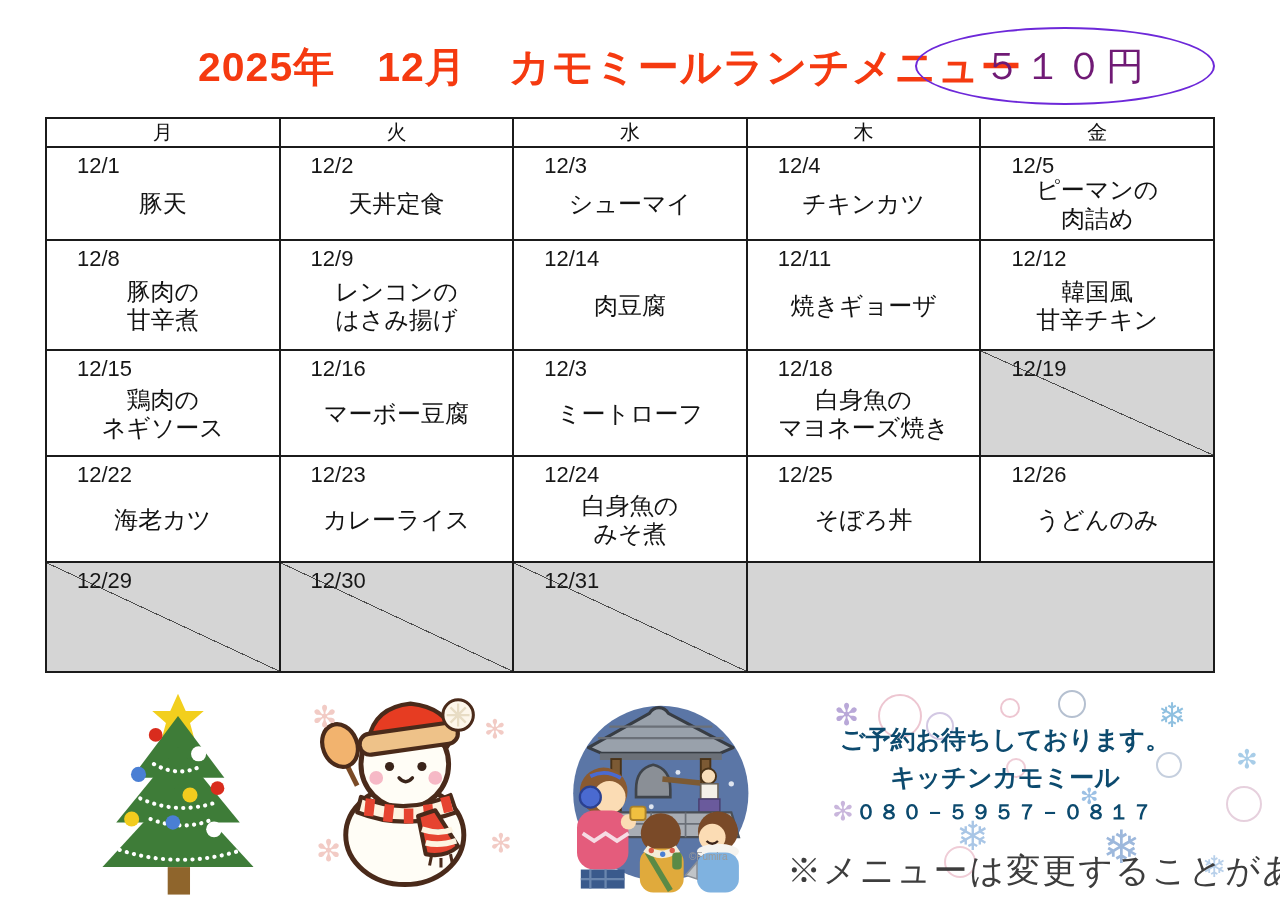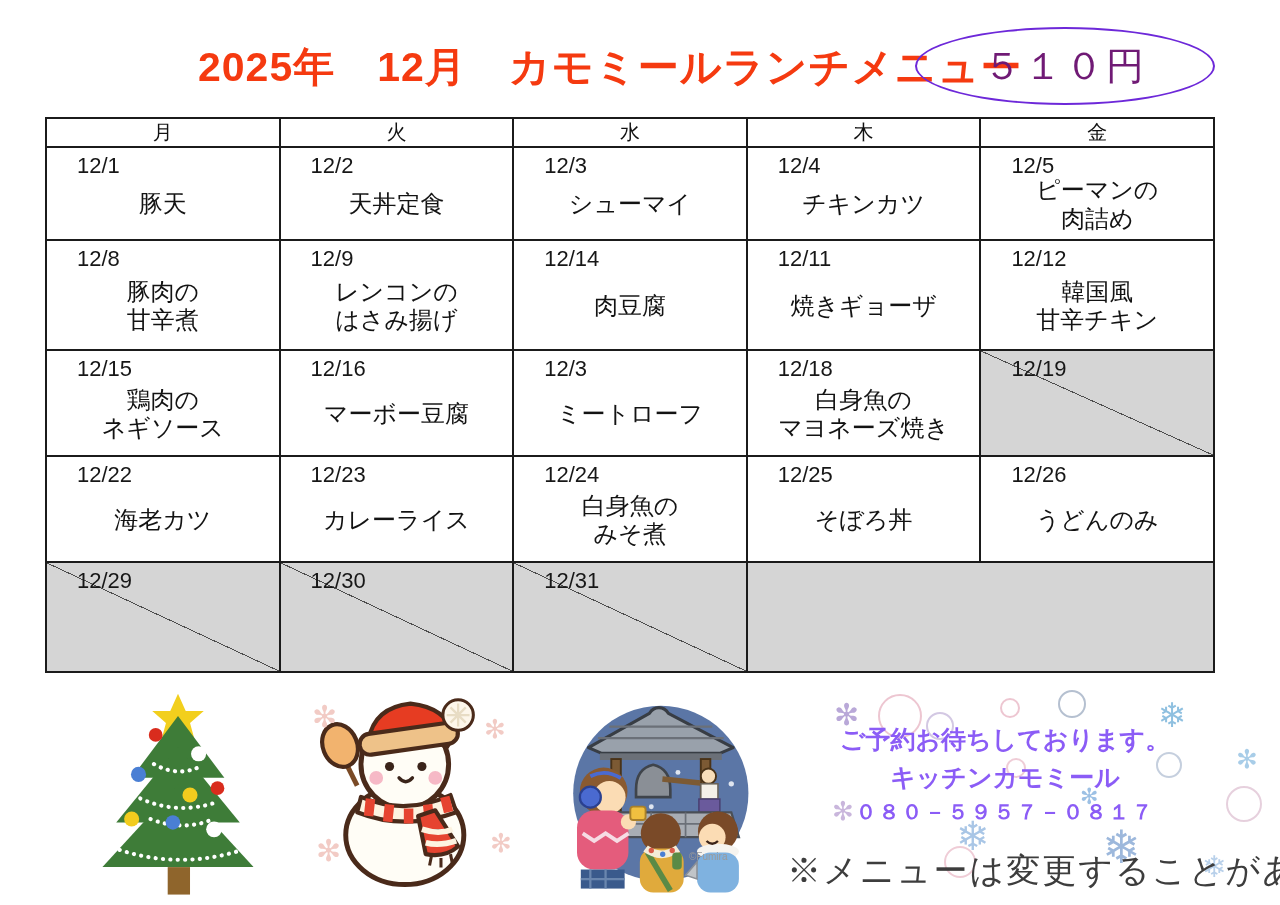--- a/index.html
+++ b/index.html
@@ -59,21 +59,21 @@
   .snowman  { left:298px; top:696px; width:225px; height:200px; }
   .belltmpl { left:548px; top:700px; width:218px; height:200px; }
   .credit {
     position:absolute; left:650px; top:851px;
     font-size:10px; color:#9a9a9a;padding-left:39px;
   }
 
   
   .res-block {
     position:absolute; left:818px; top:723px; width:374px;
-    text-align:center; color:#8b5cf6; z-index:5;
+    text-align:center; color:#0c4a6e; z-index:5;
   }
   .res-line1 { font-size:25px; font-weight:700; }
   .res-line2 { font-size:25px; font-weight:700; margin-top:5px; }
   .res-phone { font-size:21px; font-weight:700; letter-spacing:2px; margin-top:4px; }
   .note {
     position:absolute; left:787px; top:848px; z-index:5;
     font-family:"Liberation Serif","DejaVu Serif",serif;
     font-size:34px; color:#3d3d3d; letter-spacing:2px; white-space:nowrap;
   }
 

